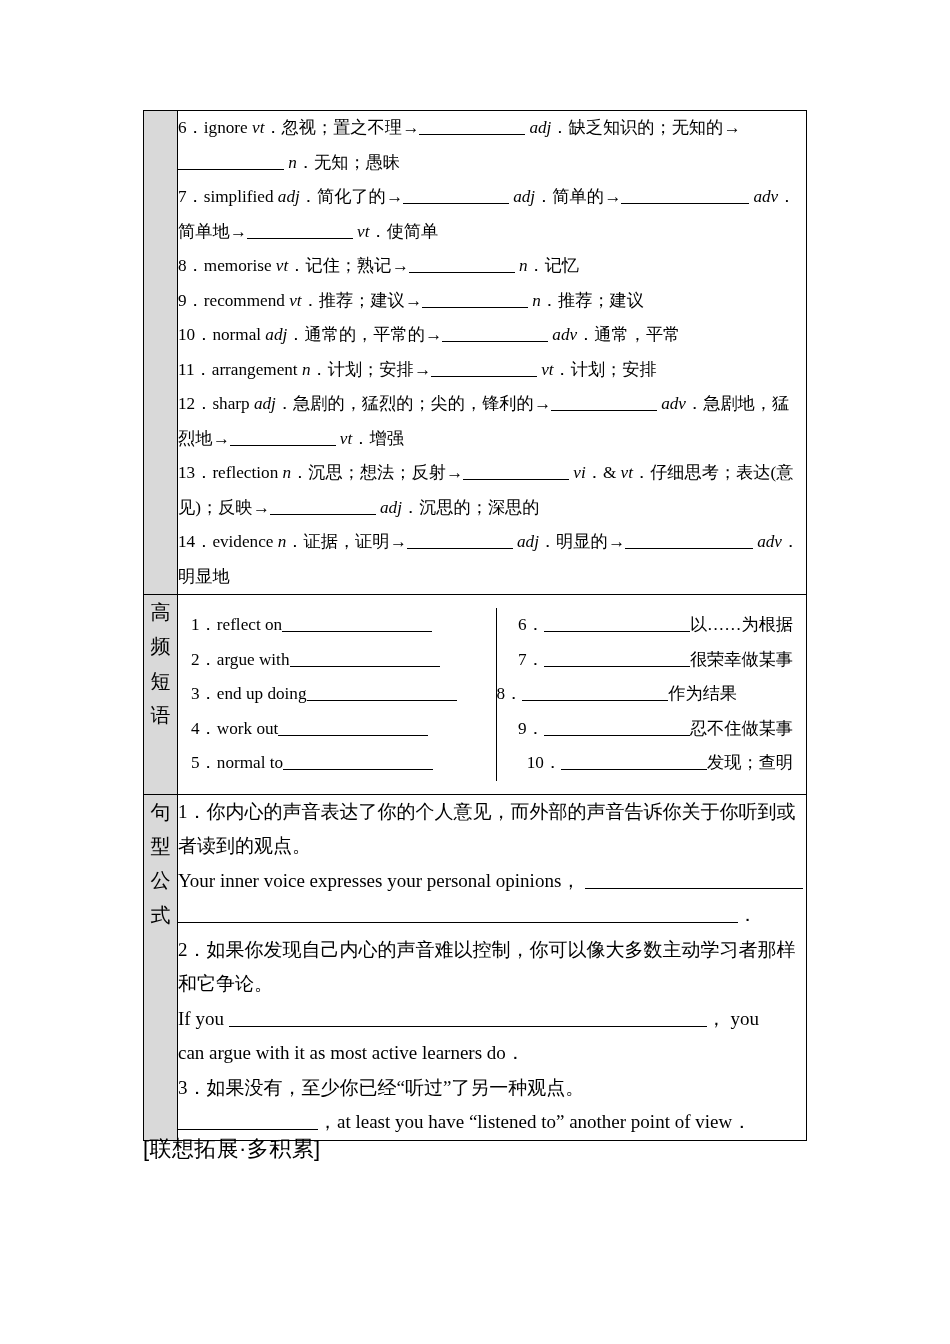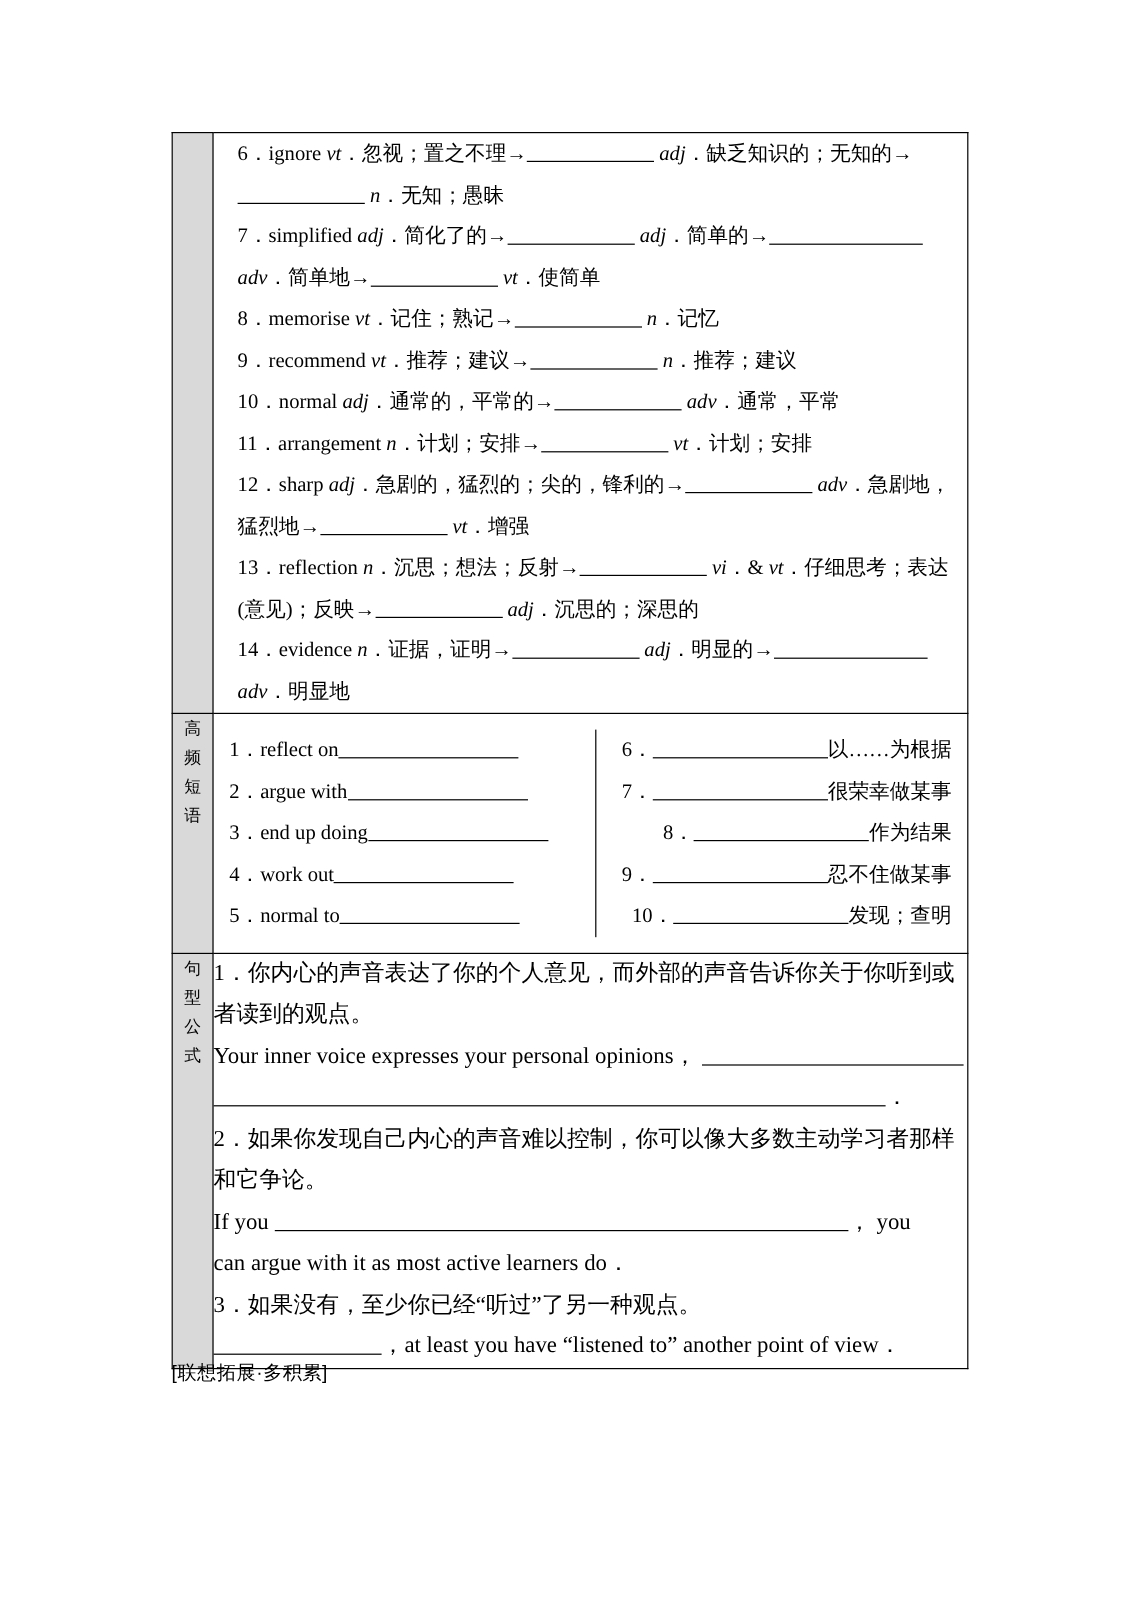--- a/index.html
+++ b/index.html
@@ -40,41 +40,40 @@
 
   .side-cell {
     width: 34px;
     background: #d9d9d9;
     text-align: center;
     vertical-align: middle;
     padding: 0;
   }
   .side-label {
     font-family: "Liberation Sans", "DejaVu Sans", sans-serif;
-    font-size: 14px;
+    font-size: 20px;
     line-height: 1.72;
     letter-spacing: 0;
     display: block;
     width: 20px;
     margin: 0 auto;
     word-break: break-all;
     white-space: normal;
   }
 
   .body-cell {
     padding: 9px 6px 9px 11px;
   }
 
   
   .ln {
     font-size: 17.2px;
     line-height: 34.5px;
     white-space: normal;
     text-indent: 0;
-    padding-left: 20px;
   }
   .ln.vocab {
     margin: 0;
   }
   .ital {
     font-style: italic;
   }
   .blank {
     display: inline-block;
     border-bottom: 1px solid #000;
@@ -116,21 +115,21 @@
     font-size: 19px;
     line-height: 34.5px;
   }
 
   
   .note {
     position: absolute;
     left: 143px;
     top: 1134px;
     font-family: "Liberation Sans", "DejaVu Sans", sans-serif;
-    font-size: 16px;
+    font-size: 22px;
     letter-spacing: 0.4px;
     white-space: nowrap;
   }
 </style>
 </head>
 <body>
 
 <div class="page">
 
   <table class="wb-table">
@@ -198,21 +197,21 @@
               <td class="ph-col ph-left" style="border:none;border-right:1px solid #000;vertical-align:top">
                 <div class="ph-line"><span class="ph-num">1．</span><span>reflect on</span><span class="blank b-ph"></span></div>
                 <div class="ph-line"><span class="ph-num">2．</span><span>argue with</span><span class="blank b-ph"></span></div>
                 <div class="ph-line"><span class="ph-num">3．</span><span>end up doing</span><span class="blank b-ph"></span></div>
                 <div class="ph-line"><span class="ph-num">4．</span><span>work out</span><span class="blank b-ph"></span></div>
                 <div class="ph-line"><span class="ph-num">5．</span><span>normal to</span><span class="blank b-ph"></span></div>
               </td>
               <td class="ph-col ph-right" style="border:none;vertical-align:top">
                 <div class="ph-line" style="text-align:right"><span class="ph-num">6．</span><span class="blank b-ph2"></span><span>以……为根据</span></div>
                 <div class="ph-line" style="text-align:right"><span class="ph-num">7．</span><span class="blank b-ph2"></span><span>很荣幸做某事</span></div>
-                <div class="ph-line" style="text-align:right"><span class="ph-num">8．</span><span class="blank b-ph2"></span><span>作为结果</span></div>
+                <div class="ph-line" style="text-align:left"><span class="ph-num">8．</span><span class="blank b-ph2"></span><span>作为结果</span></div>
                 <div class="ph-line" style="text-align:right"><span class="ph-num">9．</span><span class="blank b-ph2"></span><span>忍不住做某事</span></div>
                 <div class="ph-line" style="text-align:right"><span class="ph-num">10．</span><span class="blank b-ph2"></span><span>发现；查明</span></div>
               </td>
             </tr>
           </tbody>
             </table>
         </td>
       </tr>
 
       <tr>

